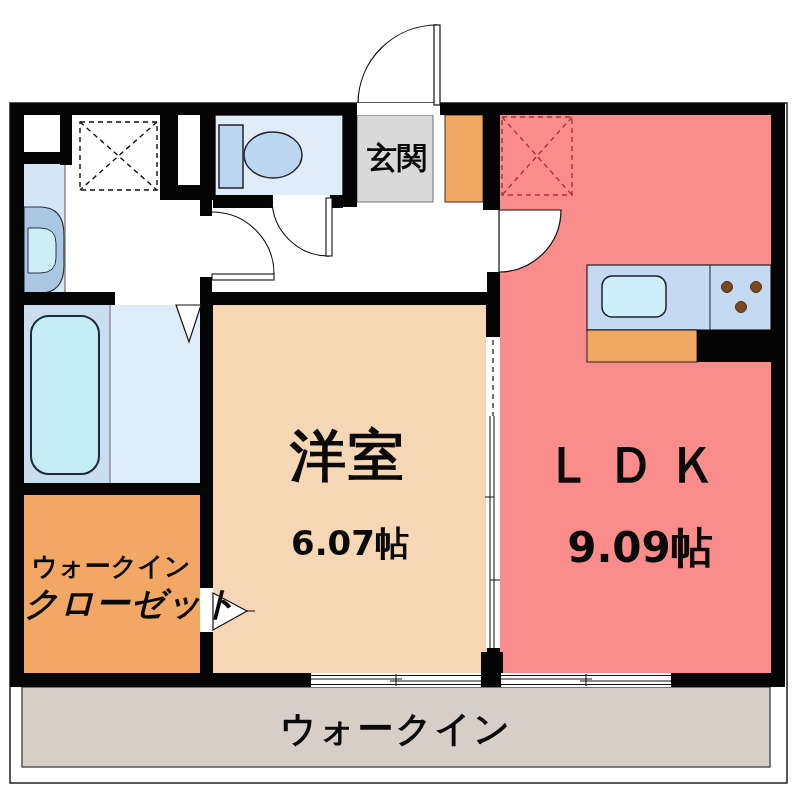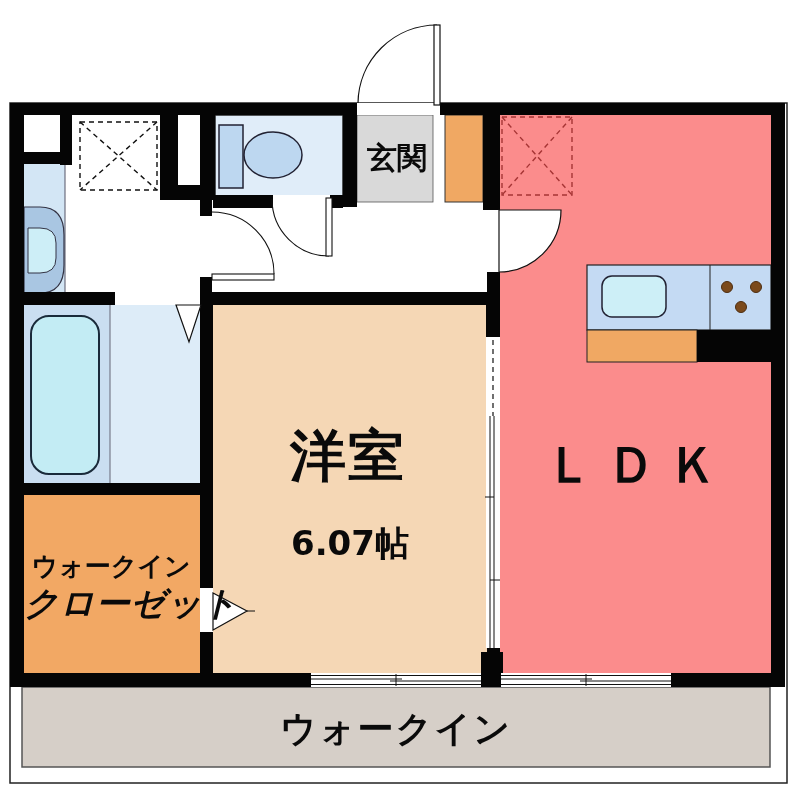--- a/index.html
+++ b/index.html
@@ -185,17 +185,18 @@
     <line x1="580" y1="681" x2="671" y2="681" stroke-width="1"></line>
     <line x1="586" y1="674" x2="586" y2="686" stroke-width="1"></line>
   </g>
 
 </svg>
 
 <div class="lbl lbl-genkan">玄関</div>
 <div class="lbl lbl-yoshitsu">洋室</div>
 <div class="lbl lbl-yoshitsu-size">6.07帖</div>
 <div class="lbl lbl-ldk">ＬＤＫ</div>
+<div class="lbl lbl-ldk-size">9.09帖</div>
 <div class="lbl lbl-wic1">ウォークイン</div>
 <div class="lbl lbl-wic2">クローゼット</div>
 <div class="lbl lbl-balcony">ウォークイン</div>
 
 </div>
 
 </body></html>

